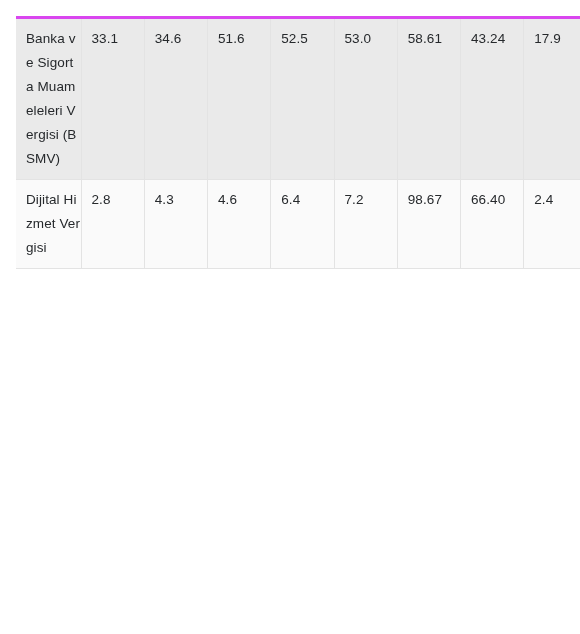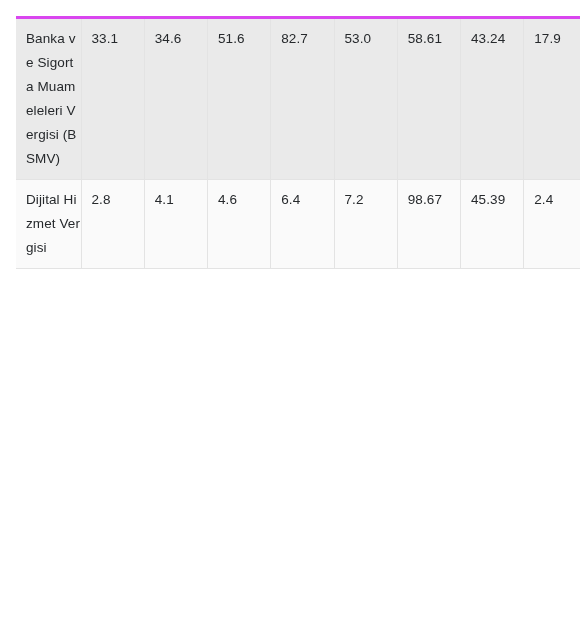--- a/index.html
+++ b/index.html
@@ -75,36 +75,36 @@
         <col class="val-col">
         <col class="val-col">
     </colgroup>
     <tbody>
 
       <tr class="row-shaded">
         <td class="label-cell">Banka ve Sigorta Muameleleri Vergisi (BSMV)</td>
         <td>33.1</td>
         <td>34.6</td>
         <td>51.6</td>
-        <td>82.7</td>
+        <td>52.5</td>
         <td>53.0</td>
         <td>58.61</td>
         <td>43.24</td>
         <td>17.9</td>
       </tr>
 
 
 
       <tr class="row-plain">
         <td class="label-cell">Dijital Hizmet Vergisi</td>
         <td>2.8</td>
-        <td>4.1</td>
+        <td>4.3</td>
         <td>4.6</td>
         <td>6.4</td>
         <td>7.2</td>
         <td>98.67</td>
-        <td>45.39</td>
+        <td>66.40</td>
         <td>2.4</td>
       </tr>
 
     </tbody>
   </table>
 </div>
 
 </body></html>

